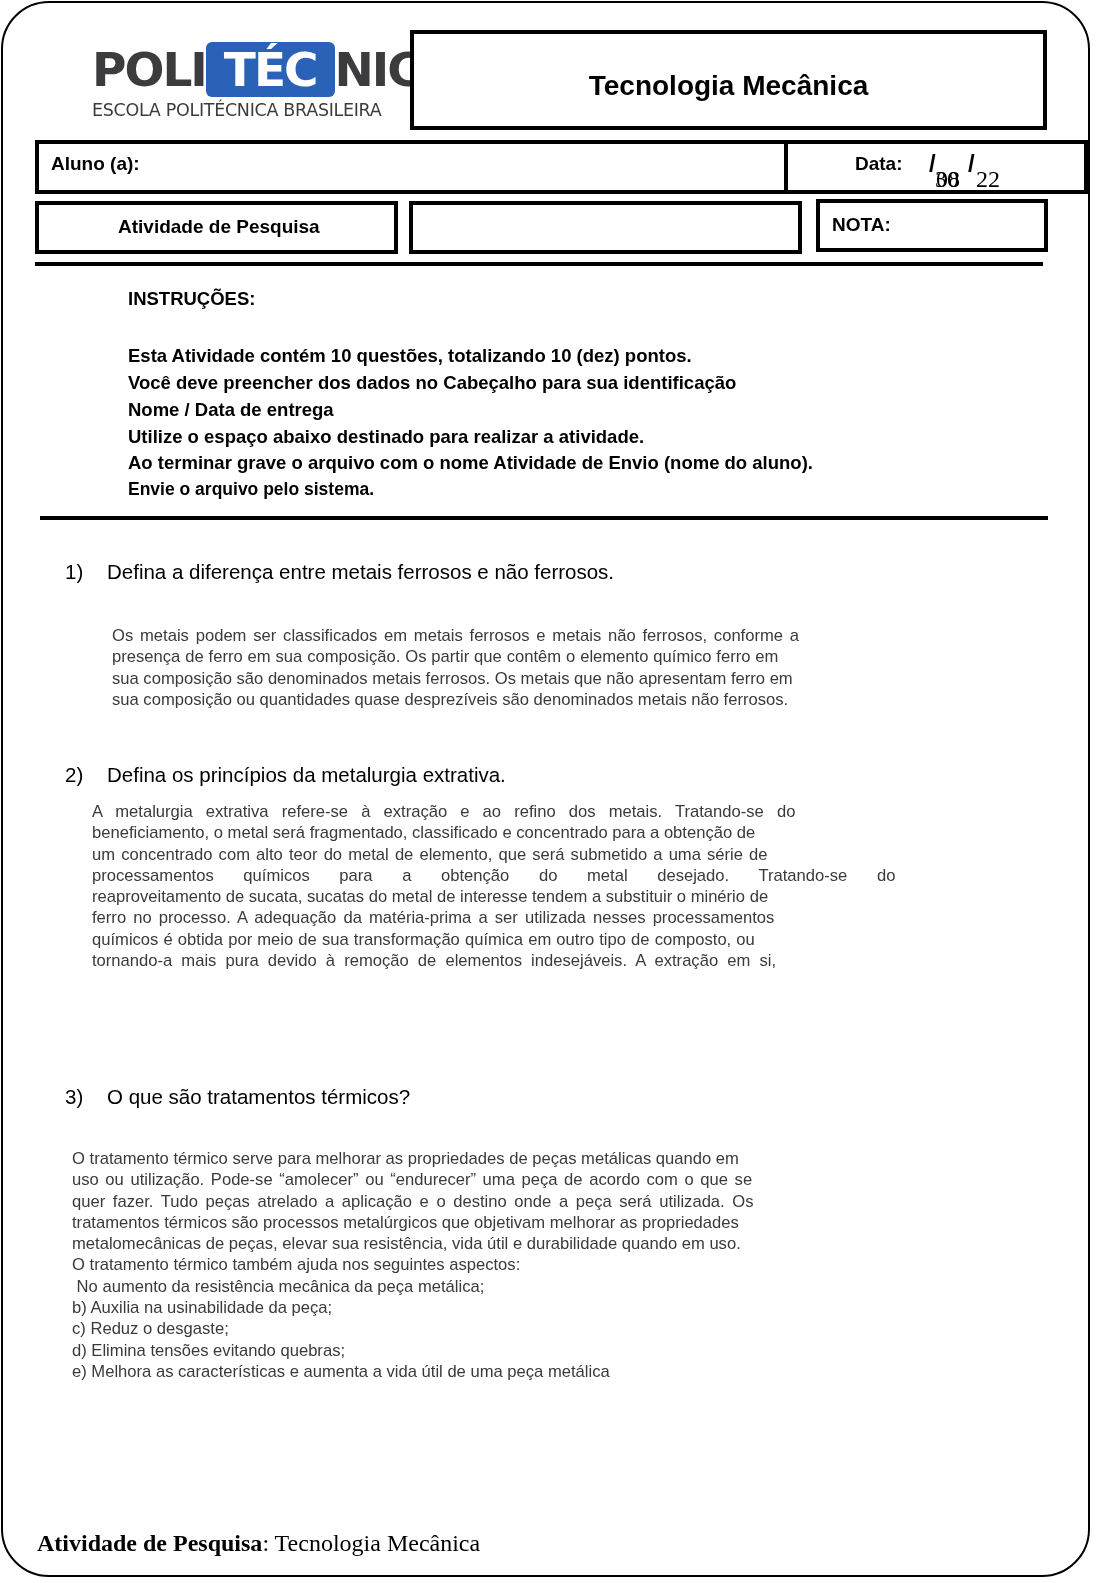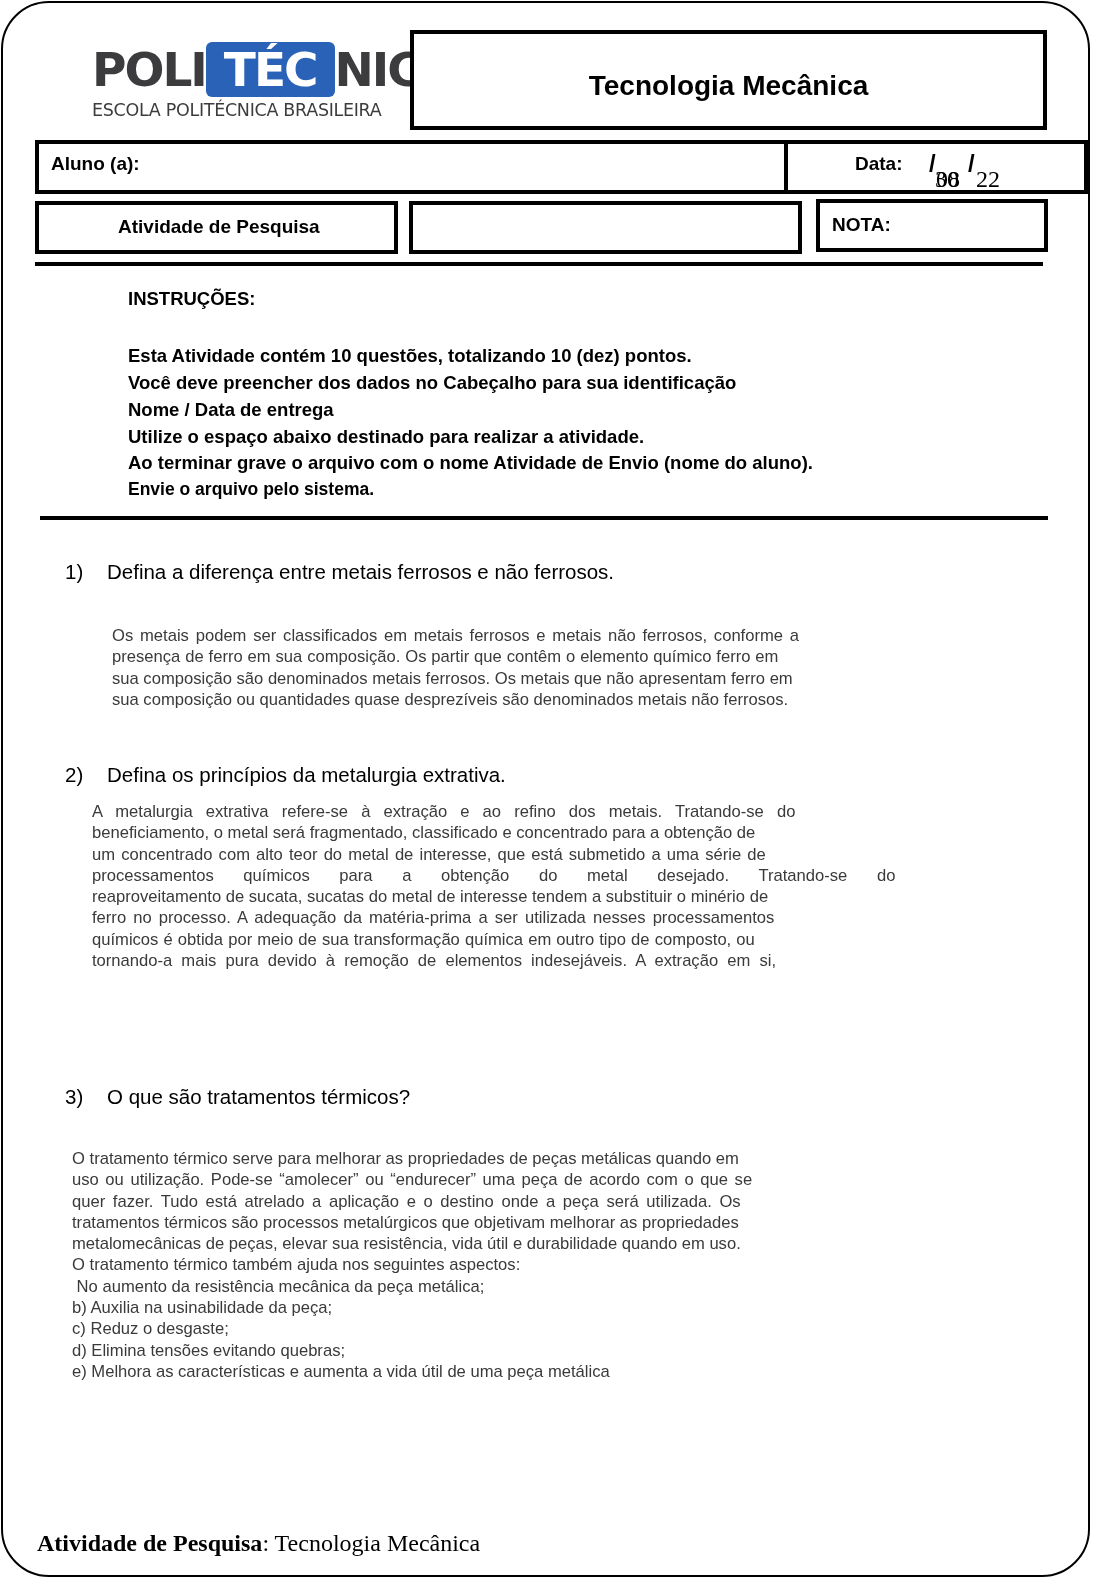--- a/index.html
+++ b/index.html
@@ -103,36 +103,36 @@
   <span class="line">sua composição ou quantidades quase desprezíveis são denominados metais não ferrosos.</span>
 </div>
 
 <div class="abs q-title" style="top:763px; left:0; width:1104px;">
   <span class="q-num">2)</span>
   <span class="q-text">Defina os princípios da metalurgia extrativa.</span>
 </div>
 <div class="answer" style="left:92px; top:801px; width:770px;">
   <span class="line" style="word-spacing:8.5px;">A metalurgia extrativa refere-se à extração e ao refino dos metais. Tratando-se do</span>
   <span class="line">beneficiamento, o metal será fragmentado, classificado e concentrado para a  obtenção de</span>
-  <span class="line" style="word-spacing:1.5px;">um concentrado com alto teor do metal de interesse, que está submetido a uma série de</span>
+  <span class="line" style="word-spacing:1.5px;">um concentrado com alto teor do metal de elemento, que será submetido a uma série de</span>
   <span class="line" style="word-spacing:25px;">processamentos químicos para a obtenção do metal desejado. Tratando-se do</span>
   <span class="line">reaproveitamento de sucata, sucatas do metal de interesse tendem a substituir o minério de</span>
   <span class="line" style="word-spacing:2.5px;">ferro no processo. A adequação da matéria-prima a ser utilizada nesses processamentos</span>
   <span class="line" style="word-spacing:0.5px;">químicos é obtida por meio de sua transformação química em outro tipo de composto, ou</span>
   <span class="line" style="word-spacing:4.5px;">tornando-a mais pura devido à remoção de elementos indesejáveis. A extração em si,</span>
 </div>
 
 <div class="abs q-title" style="top:1085px; left:0; width:1104px;">
   <span class="q-num">3)</span>
   <span class="q-text">O que são tratamentos térmicos?</span>
 </div>
 <div class="answer" style="left:72px; top:1148px; width:760px;">
   <span class="line">O tratamento térmico serve para melhorar as propriedades de peças metálicas quando em</span>
   <span class="line" style="word-spacing:2px;">uso ou utilização. Pode-se “amolecer” ou “endurecer” uma peça de acordo com o que se</span>
-  <span class="line" style="word-spacing:3px;">quer fazer. Tudo está atrelado a aplicação e o destino onde a peça será utilizada. Os</span>
+  <span class="line" style="word-spacing:3px;">quer fazer. Tudo peças atrelado a aplicação e o destino onde a peça será utilizada. Os</span>
   <span class="line">tratamentos térmicos são processos metalúrgicos que objetivam melhorar as propriedades</span>
   <span class="line">metalomecânicas de peças, elevar sua resistência, vida útil e durabilidade quando em uso.</span>
   <span class="line" style="white-space:pre;">O tratamento térmico também ajuda nos seguintes aspectos:</span>
   <span class="line" style="white-space:pre;"> No aumento da resistência mecânica da peça metálica;</span>
   <span class="line">b) Auxilia na usinabilidade da peça;</span>
   <span class="line">c) Reduz o desgaste;</span>
   <span class="line">d) Elimina tensões evitando quebras;</span>
   <span class="line">e) Melhora as características e aumenta a vida útil de uma peça metálica</span>
 </div>
 

